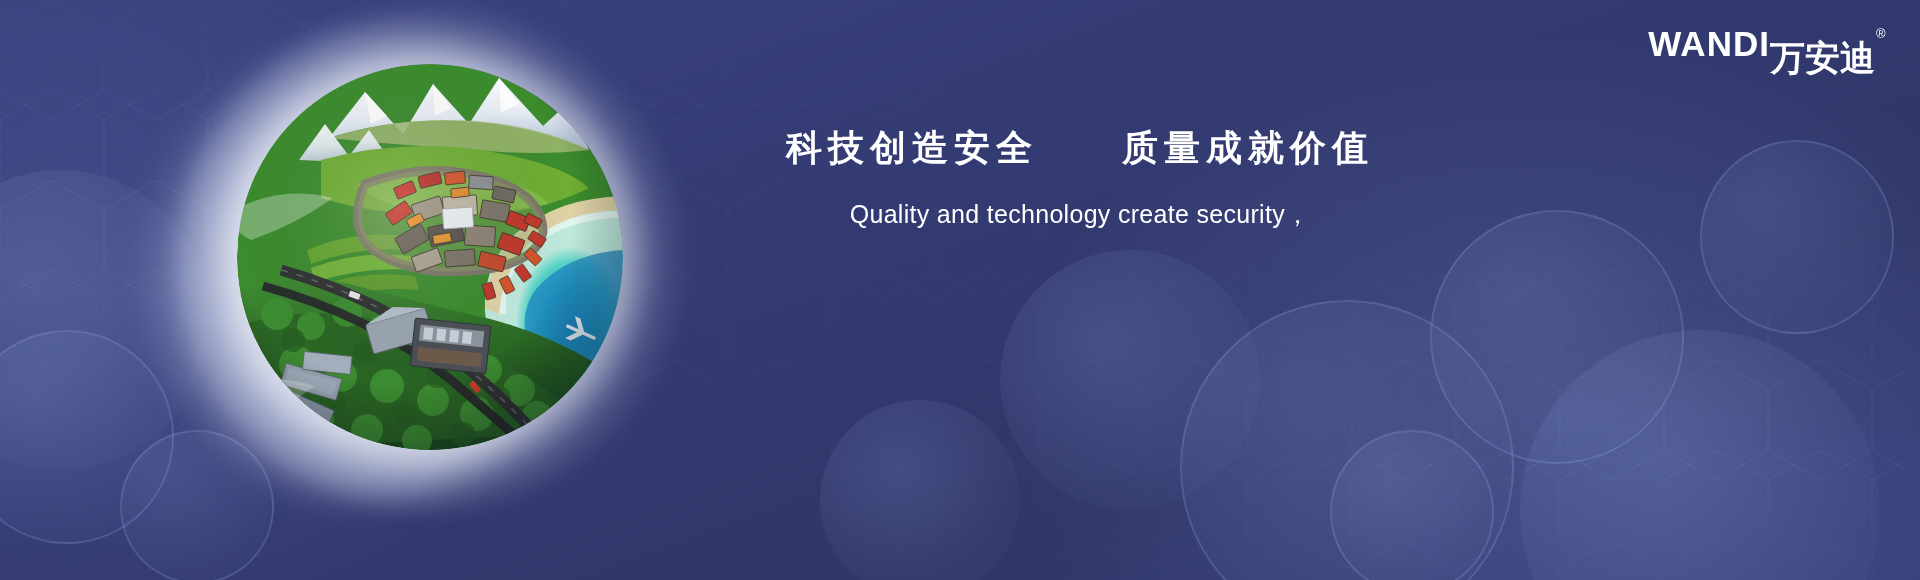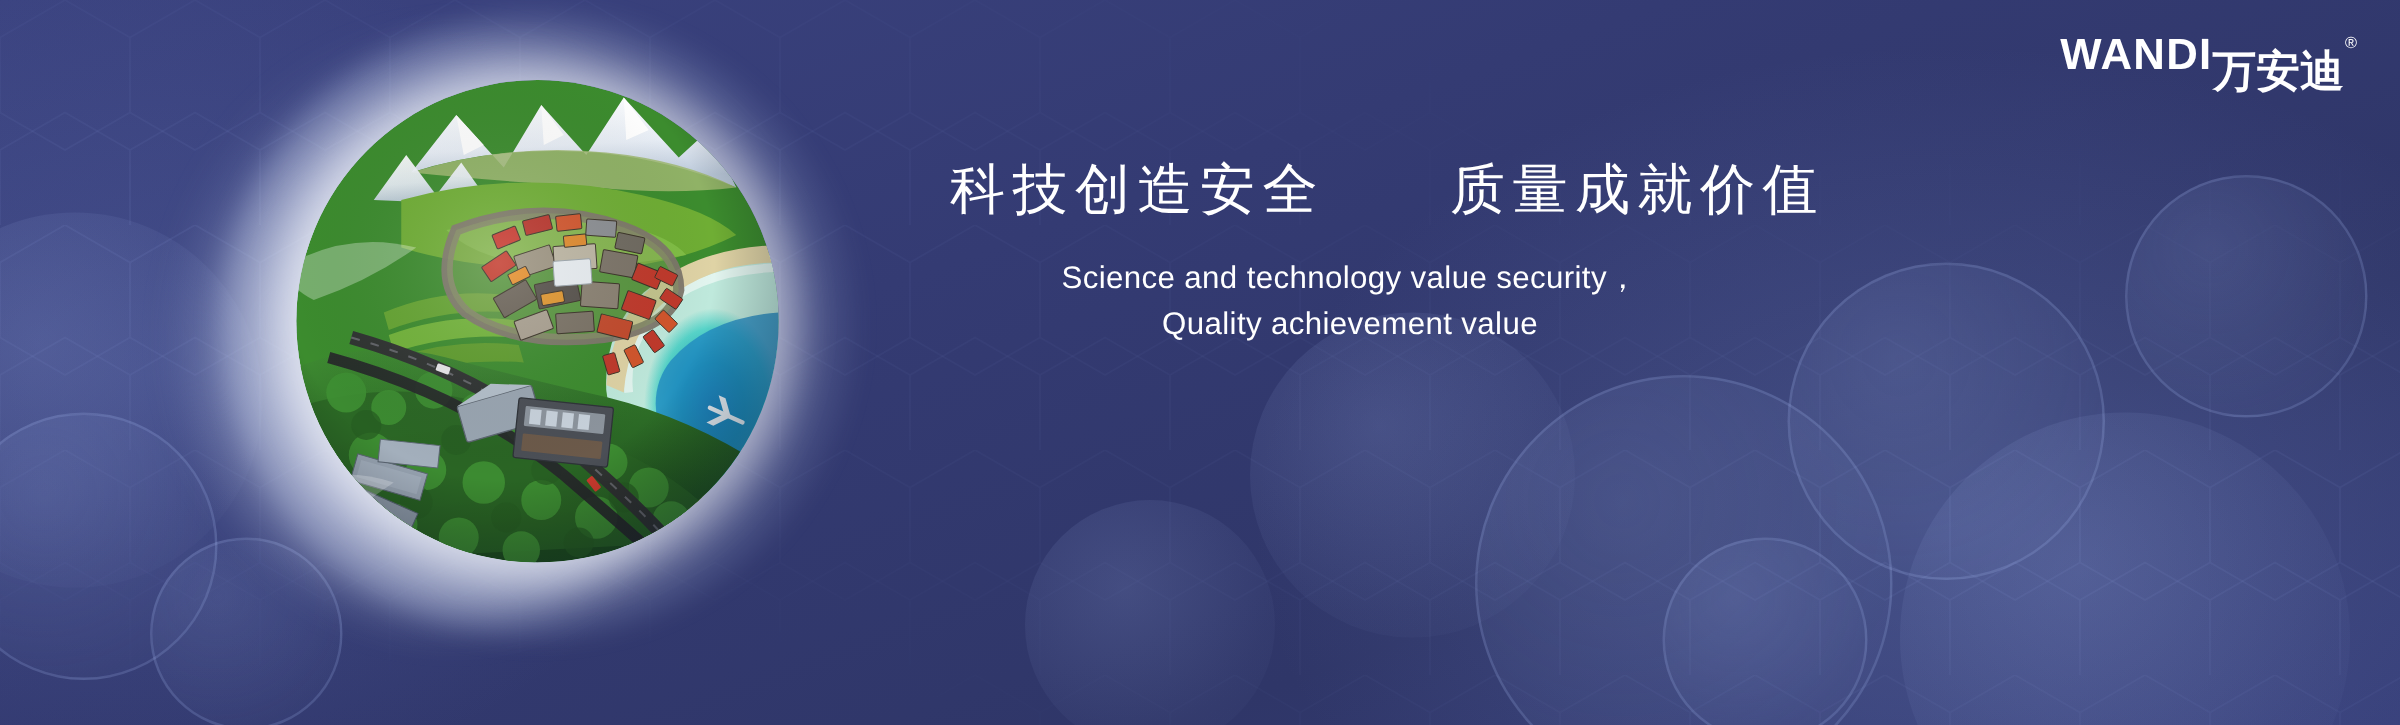--- a/index.html
+++ b/index.html
@@ -118,22 +118,22 @@
   
   #copy {
     position: absolute;
     left: 760px;
     top: 128px;
     width: 640px;
     text-align: center;
     color: #ffffff;
   }
   #headline {
-    font-size: 44px;
-    font-weight: 400;
+    font-size: 36px;
+    font-weight: 700;
     letter-spacing: 6px;
     line-height: 1.1;
     white-space: pre;
     margin: 0;
   }
   #subtitle {
     margin-top: 28px;
     font-size: 25px;
     font-weight: 400;
     line-height: 1.45;
@@ -383,18 +383,17 @@
 
   <div id="logo">
     <span class="latin">WANDI</span>
     <span class="cjk">万安迪</span>
     <span class="reg">®</span>
   </div>
 
   <div id="copy">
     <h1 id="headline">科技创造安全　　质量成就价值</h1>
     <div id="subtitle">
-      <span class="line">Science and technology value security，</span>
-      <span class="line">Quality achievement value</span>
+      <span class="line">Quality and technology create security，</span>
     </div>
   </div>
 
 </div>
 
 </body></html>

